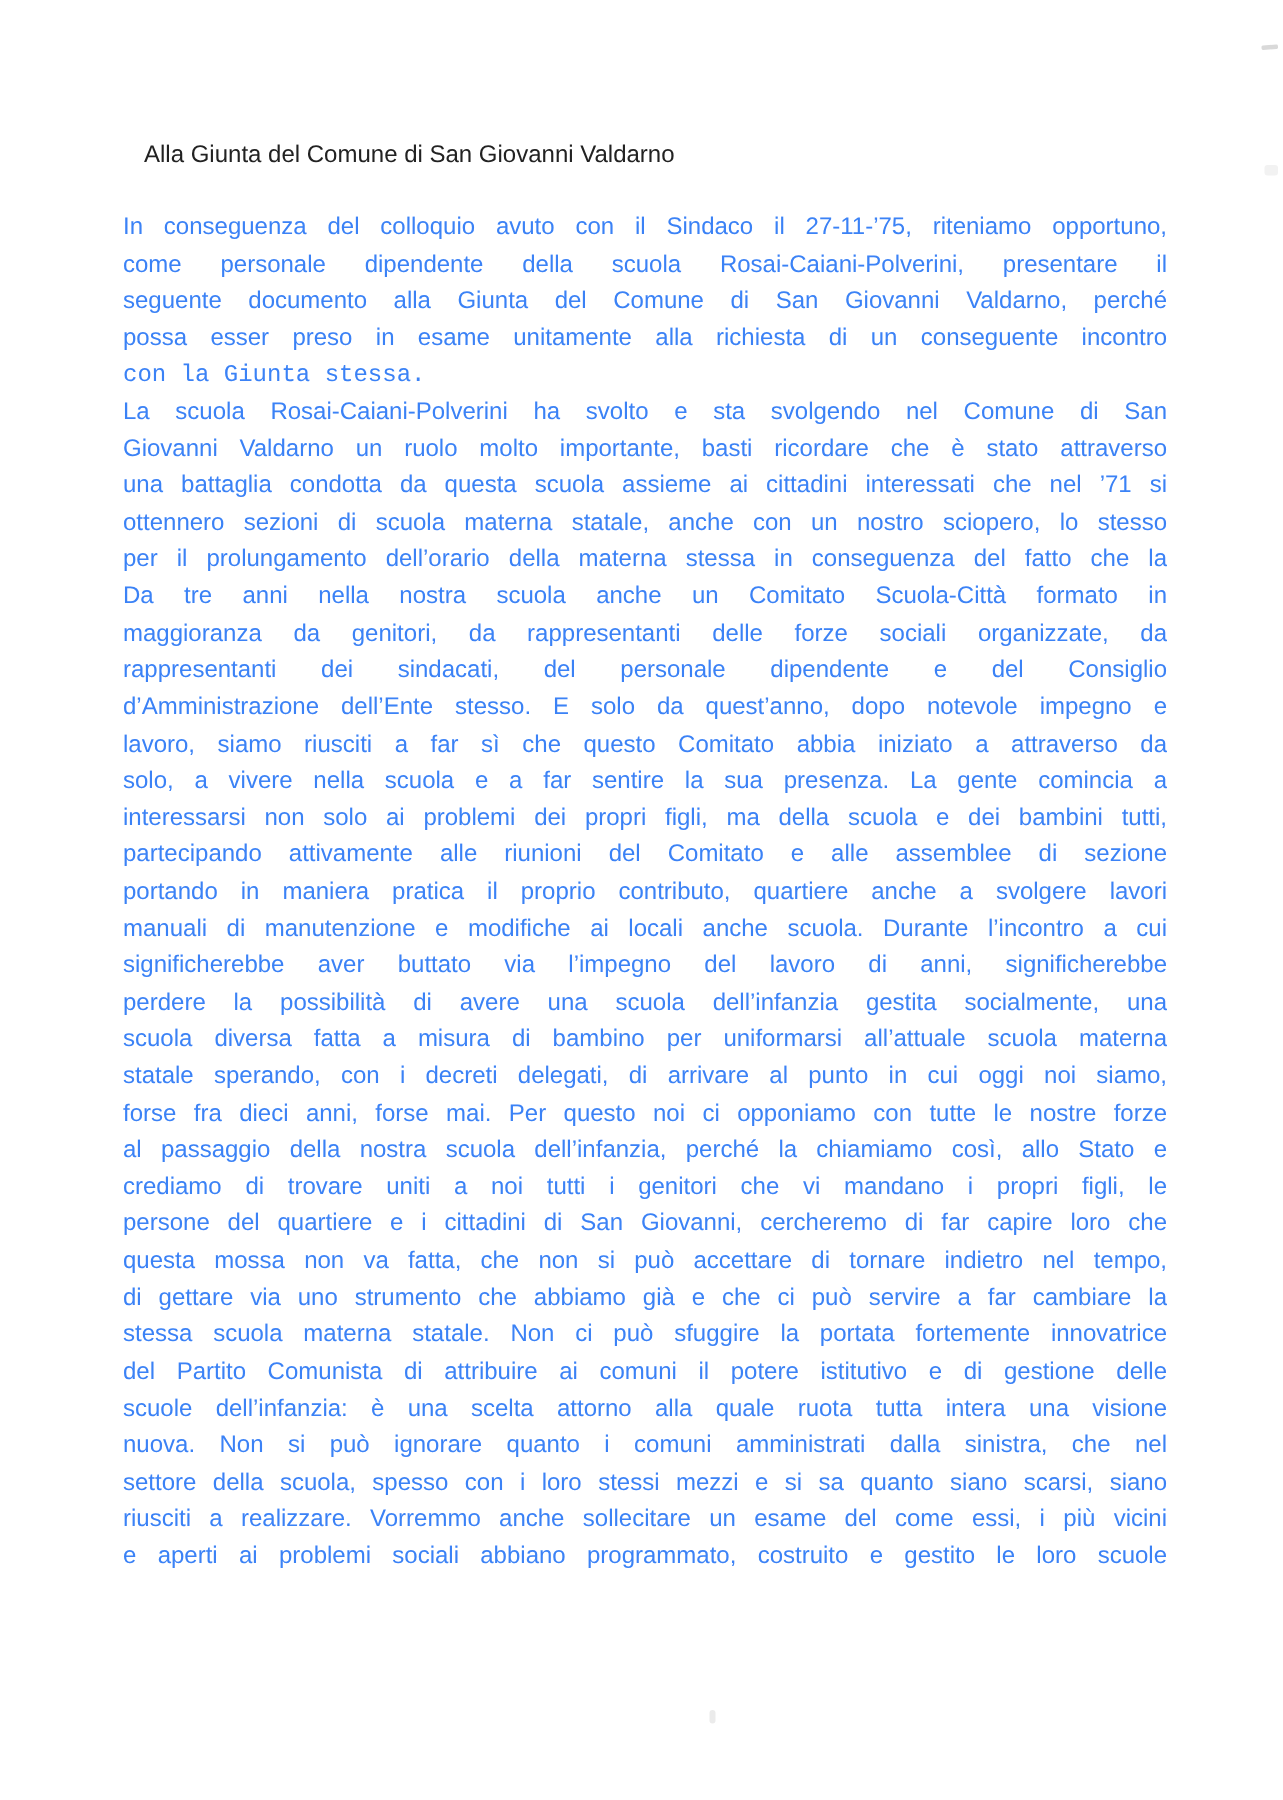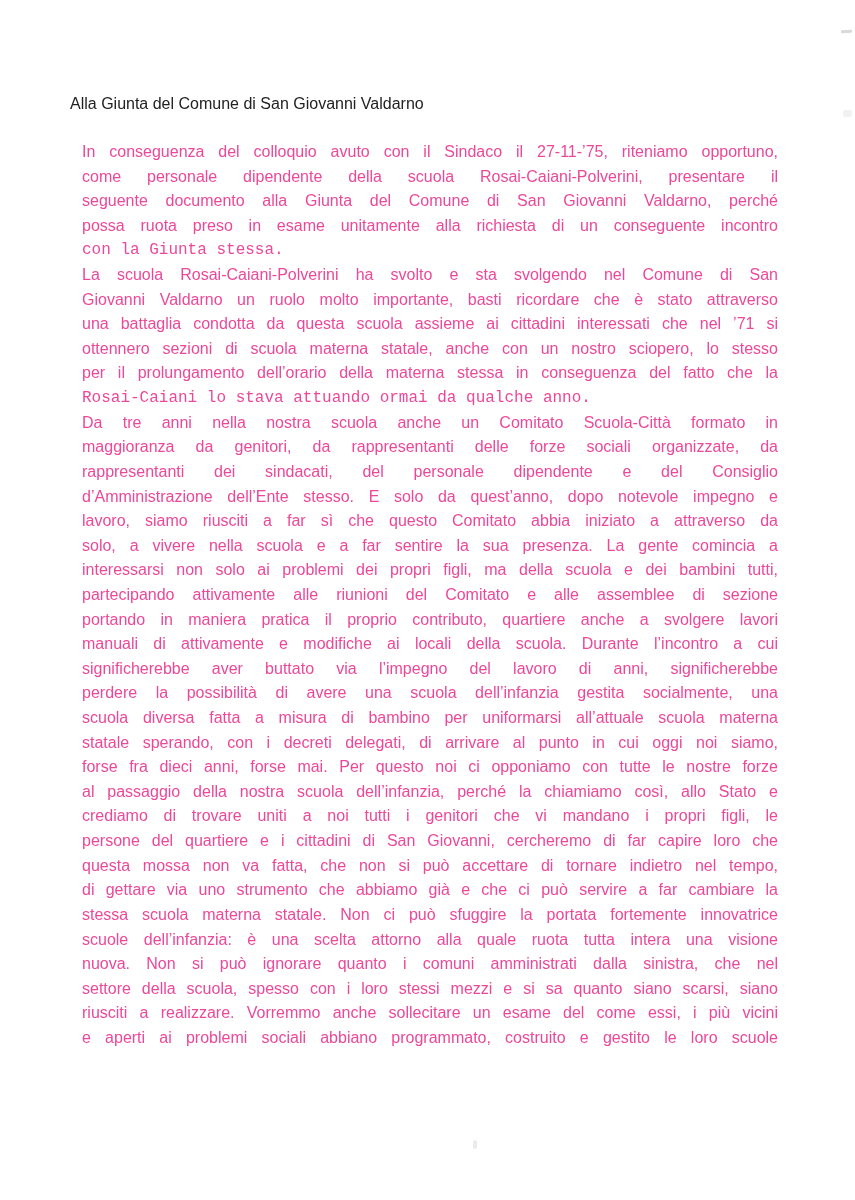--- a/index.html
+++ b/index.html
@@ -14,34 +14,34 @@
   }
   .page {
     position: relative;
     width: 855px;
     height: 1200px;
     background: #ffffff;
     overflow: hidden;
   }
   .recipient {
     position: absolute;
-    left: 70px;
+    left: 96px;
     top: 94px;
     width: 696px;
     font-size: 16px;
     line-height: 20px;
     color: #222222;
     white-space: nowrap;
   }
   .body-text {
     position: absolute;
     left: 82px;
     top: 140px;
     width: 696px;
-    color: #ec4899;
+    color: #3b82f6;
     font-size: 16px;
   }
   .line {
     text-align: justify;
     text-align-last: justify;
     height: 24.62px;
     line-height: 24.62px;
     overflow: hidden;
   }
   .line.endline {
@@ -75,49 +75,49 @@
 </head>
 <body>
 
 <div class="page">
   <div class="recipient">Alla Giunta del Comune di San Giovanni Valdarno</div>
 
   <div class="body-text" id="text-body">
       <div class="line">In conseguenza del colloquio avuto con il Sindaco il 27-11-’75, riteniamo opportuno,</div>
       <div class="line">come personale dipendente della scuola Rosai-Caiani-Polverini, presentare il</div>
       <div class="line">seguente documento alla Giunta del Comune di San Giovanni Valdarno, perché</div>
-      <div class="line">possa ruota preso in esame unitamente alla richiesta di un conseguente incontro</div>
+      <div class="line">possa esser preso in esame unitamente alla richiesta di un conseguente incontro</div>
       <div class="line endline">con la Giunta stessa.</div>
       <div class="line">La scuola Rosai-Caiani-Polverini ha svolto e sta svolgendo nel Comune di San</div>
       <div class="line">Giovanni Valdarno un ruolo molto importante, basti ricordare che è stato attraverso</div>
       <div class="line">una battaglia condotta da questa scuola assieme ai cittadini interessati che nel ’71 si</div>
       <div class="line">ottennero sezioni di scuola materna statale, anche con un nostro sciopero, lo stesso</div>
       <div class="line">per il prolungamento dell’orario della materna stessa in conseguenza del fatto che la</div>
-      <div class="line endline">Rosai-Caiani lo stava attuando ormai da qualche anno.</div>
       <div class="line">Da tre anni nella nostra scuola anche un Comitato Scuola-Città formato in</div>
       <div class="line">maggioranza da genitori, da rappresentanti delle forze sociali organizzate, da</div>
       <div class="line">rappresentanti dei sindacati, del personale dipendente e del Consiglio</div>
       <div class="line">d’Amministrazione dell’Ente stesso. E solo da quest’anno, dopo notevole impegno e</div>
       <div class="line">lavoro, siamo riusciti a far sì che questo Comitato abbia iniziato a attraverso da</div>
       <div class="line">solo, a vivere nella scuola e a far sentire la sua presenza. La gente comincia a</div>
       <div class="line">interessarsi non solo ai problemi dei propri figli, ma della scuola e dei bambini tutti,</div>
       <div class="line">partecipando attivamente alle riunioni del Comitato e alle assemblee di sezione</div>
       <div class="line">portando in maniera pratica il proprio contributo, quartiere anche a svolgere lavori</div>
-      <div class="line">manuali di attivamente e modifiche ai locali della scuola. Durante l’incontro a cui</div>
+      <div class="line">manuali di manutenzione e modifiche ai locali anche scuola. Durante l’incontro a cui</div>
       <div class="line">significherebbe aver buttato via l’impegno del lavoro di anni, significherebbe</div>
       <div class="line">perdere la possibilità di avere una scuola dell’infanzia gestita socialmente, una</div>
       <div class="line">scuola diversa fatta a misura di bambino per uniformarsi all’attuale scuola materna</div>
       <div class="line">statale sperando, con i decreti delegati, di arrivare al punto in cui oggi noi siamo,</div>
       <div class="line">forse fra dieci anni, forse mai. Per questo noi ci opponiamo con tutte le nostre forze</div>
       <div class="line">al passaggio della nostra scuola dell’infanzia, perché la chiamiamo così, allo Stato e</div>
       <div class="line">crediamo di trovare uniti a noi tutti i genitori che vi mandano i propri figli, le</div>
       <div class="line">persone del quartiere e i cittadini di San Giovanni, cercheremo di far capire loro che</div>
       <div class="line">questa mossa non va fatta, che non si può accettare di tornare indietro nel tempo,</div>
       <div class="line">di gettare via uno strumento che abbiamo già e che ci può servire a far cambiare la</div>
       <div class="line">stessa scuola materna statale. Non ci può sfuggire la portata fortemente innovatrice</div>
+      <div class="line">del Partito Comunista di attribuire ai comuni il potere istitutivo e di gestione delle</div>
       <div class="line">scuole dell’infanzia: è una scelta attorno alla quale ruota tutta intera una visione</div>
       <div class="line">nuova. Non si può ignorare quanto i comuni amministrati dalla sinistra, che nel</div>
       <div class="line">settore della scuola, spesso con i loro stessi mezzi e si sa quanto siano scarsi, siano</div>
       <div class="line">riusciti a realizzare. Vorremmo anche sollecitare un esame del come essi, i più vicini</div>
       <div class="line">e aperti ai problemi sociali abbiano programmato, costruito e gestito le loro scuole</div>
     </div>
 
   <div class="artifact a1"></div>
   <div class="artifact a2"></div>
   <div class="artifact a3"></div>

